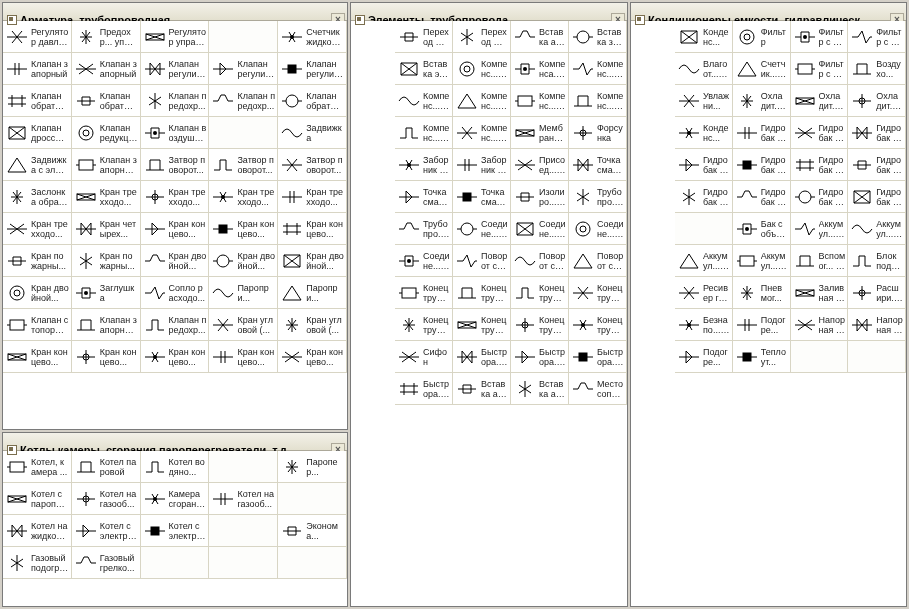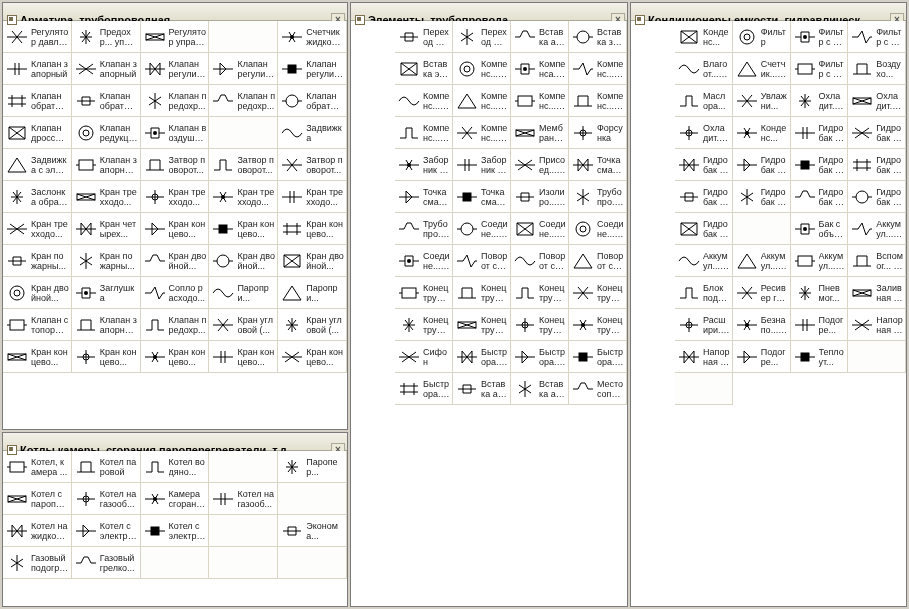--- a/index.html
+++ b/index.html
@@ -1185,28 +1185,20 @@
             <div class="sym">
               <svg width="22" height="18" viewBox="0 0 22 18">
                 <path d="M2 14h18M6 14V4h10v10" stroke="#000" fill="none"></path>
               </svg>
             </div>
             <div class="lbl">Воздухо...</div>
           </div>
           <div class="cell">
             <div class="sym">
               <svg width="22" height="18" viewBox="0 0 22 18">
-                <path d="M2 14h6V4h6v10h6" stroke="#000" fill="none"></path>
-              </svg>
-            </div>
-            <div class="lbl">Маслора...</div>
-          </div>
-          <div class="cell">
-            <div class="sym">
-              <svg width="22" height="18" viewBox="0 0 22 18">
                 <path d="M1 9h20M6 3l10 12M16 3L6 15" stroke="#000" fill="none"></path>
               </svg>
             </div>
             <div class="lbl">Увлажни...</div>
           </div>
           <div class="cell">
             <div class="sym">
               <svg width="22" height="18" viewBox="0 0 22 18">
                 <path d="M11 2v14M5 9h12M7 4l8 10M15 4l-8 10" stroke="#000" fill="none"></path>
               </svg>

